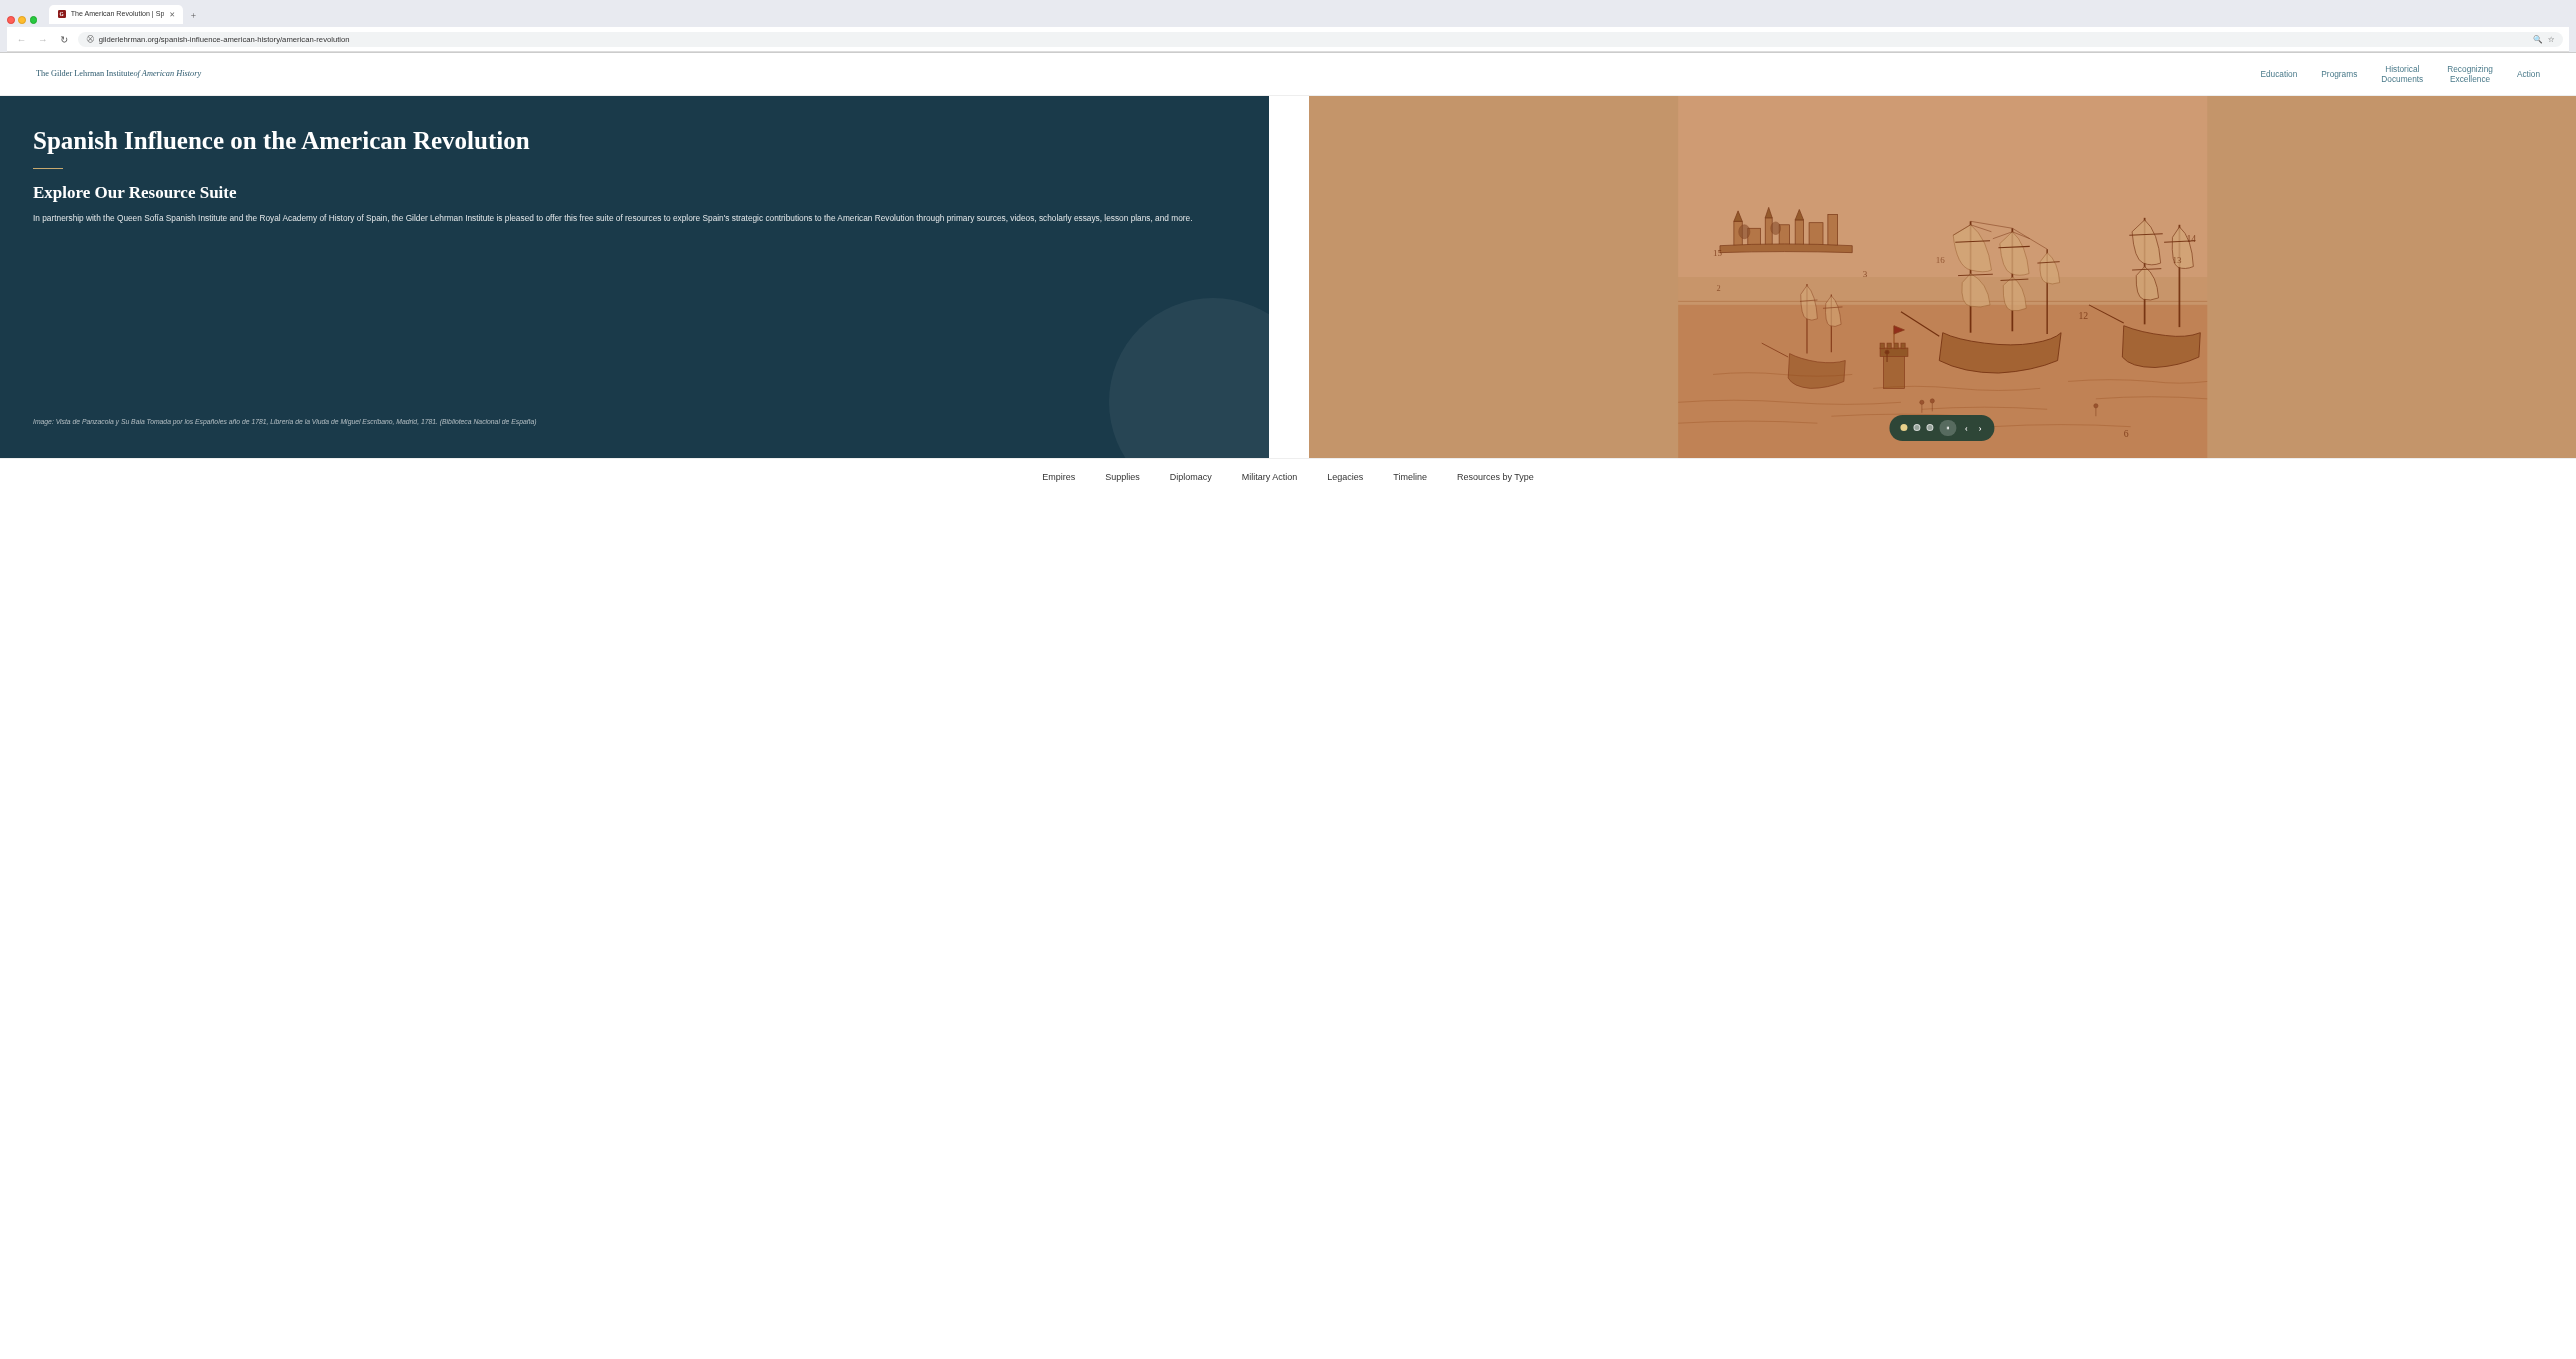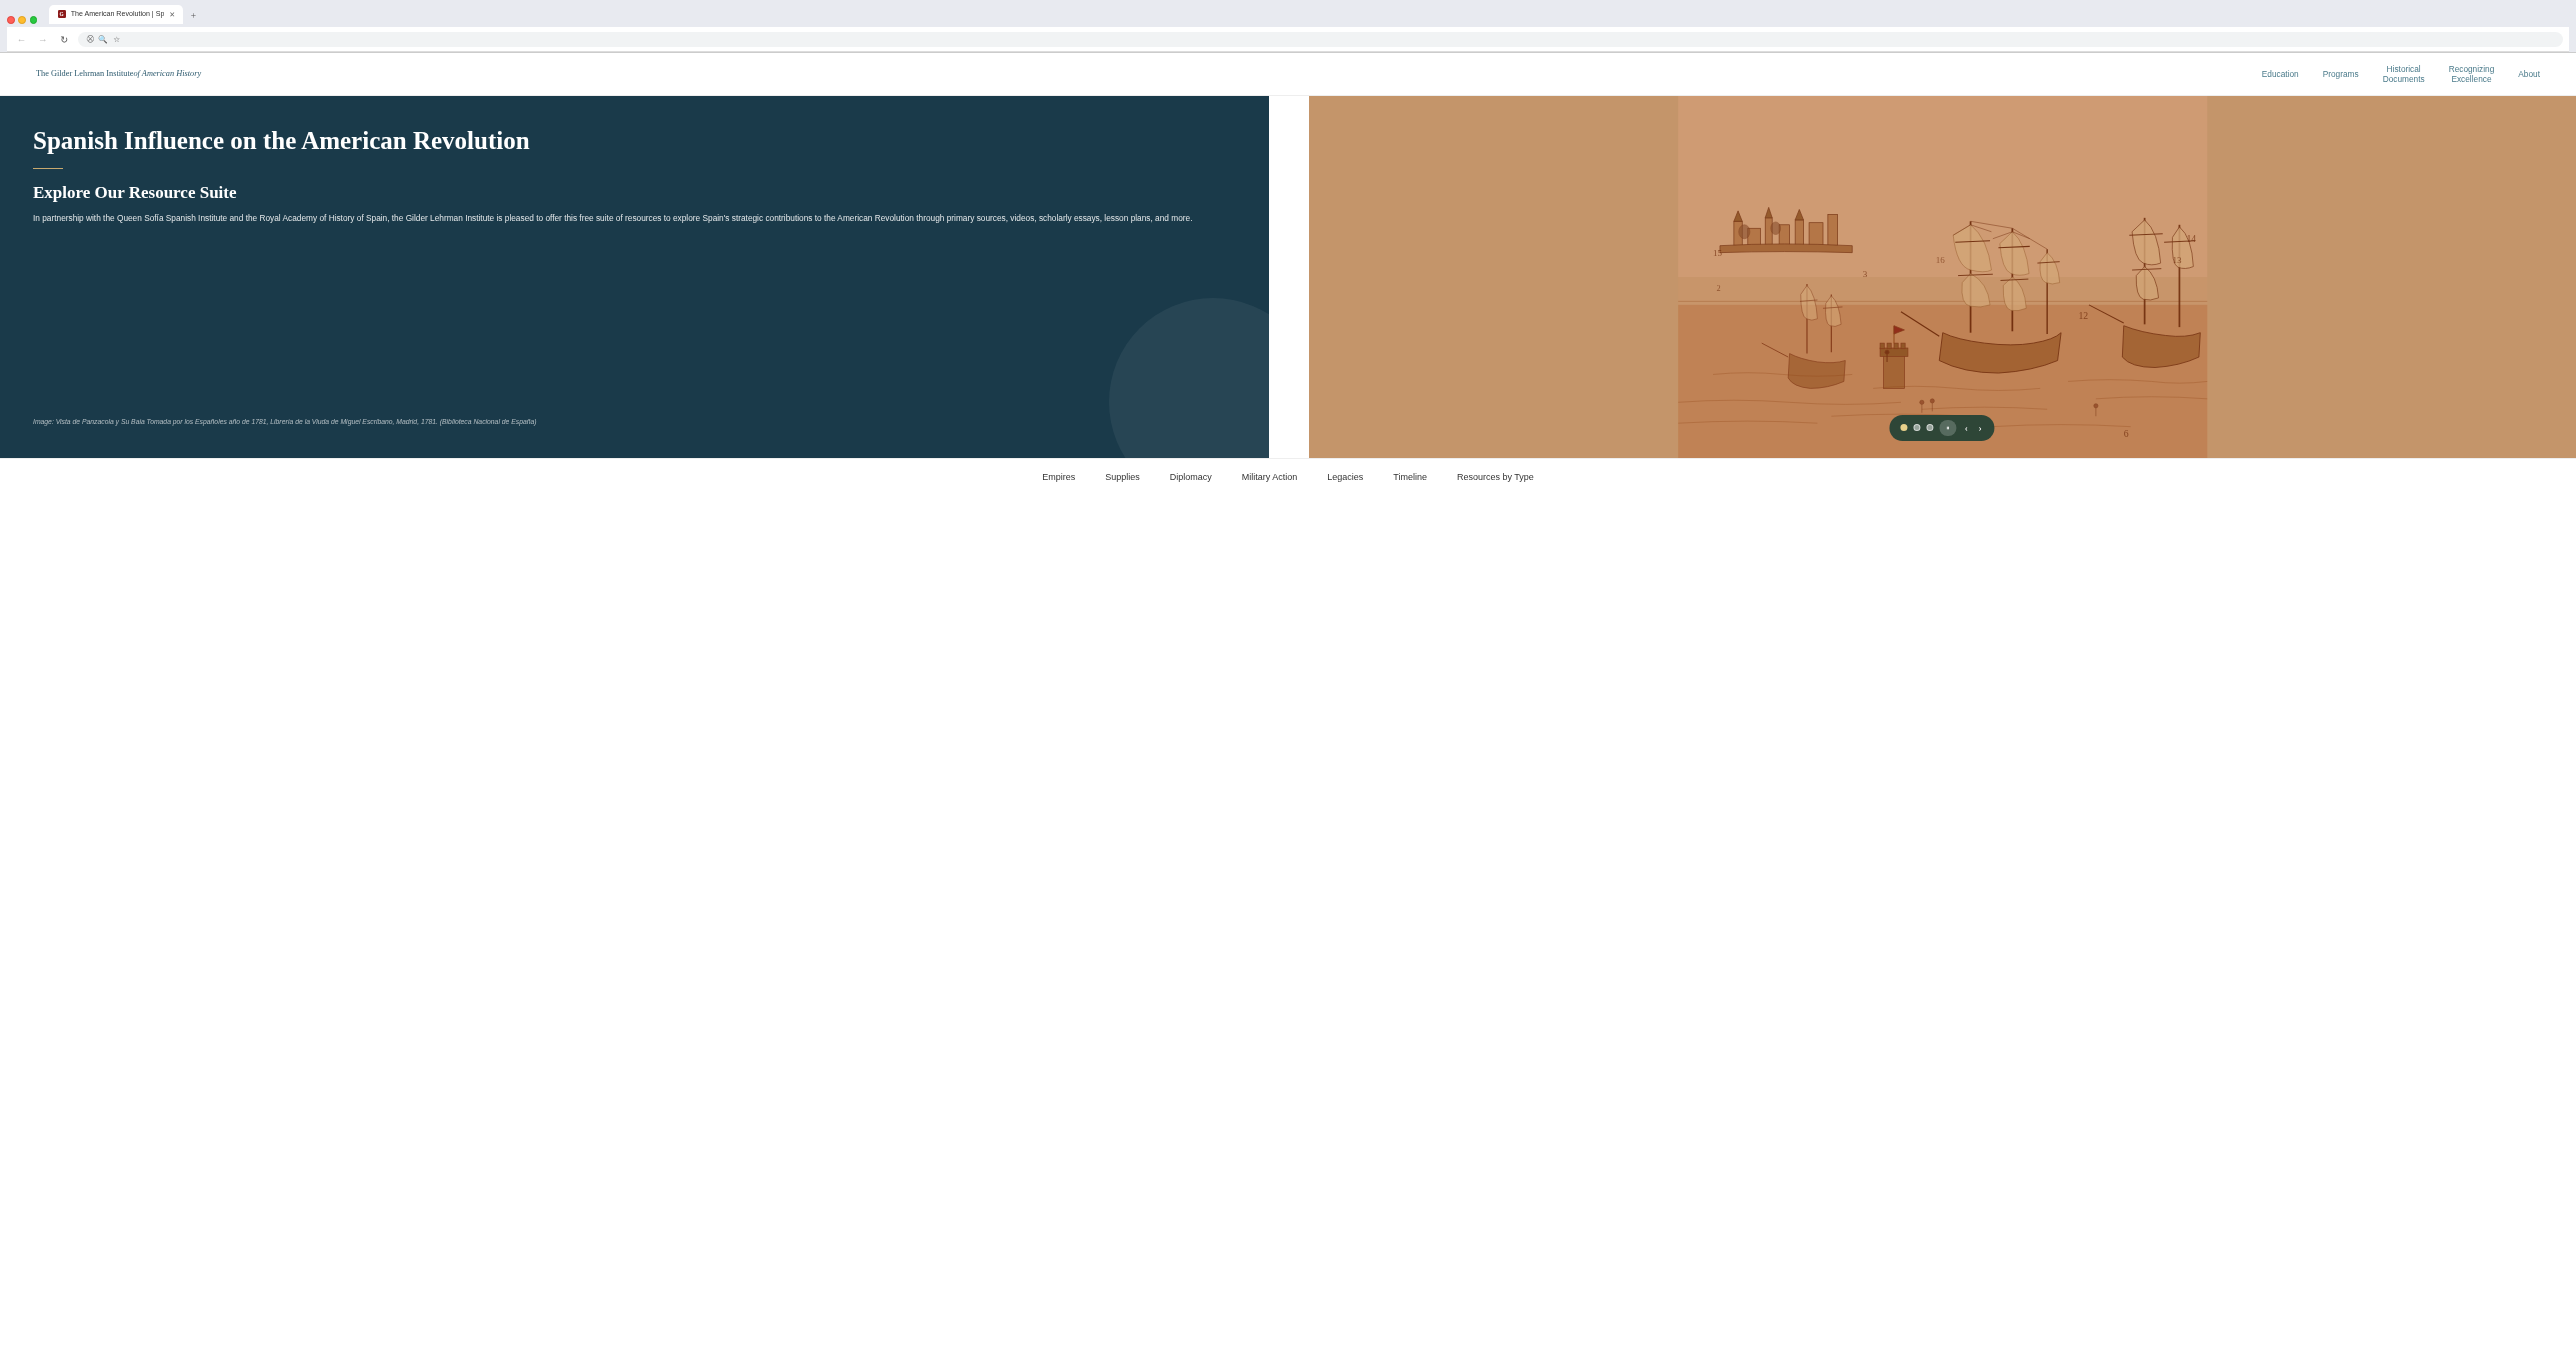--- a/index.html
+++ b/index.html
@@ -319,39 +319,40 @@
     </div>
   </div>
   <div class="address-bar">
     <div class="nav-buttons">
       <div class="nav-btn disabled">←</div>
       <div class="nav-btn disabled">→</div>
       <div class="nav-btn">↻</div>
     </div>
     <div class="url-bar">
       <span class="url-lock">⛒</span>
+      <span class="url-text">gilderlehrman.org/spanish-influence-american-history/american-revolution</span>
       <div class="url-actions">
         <span>🔍</span>
         <span>☆</span>
       </div>
     </div>
   </div>
 </div>
 
 <header class="site-header">
   <div class="site-logo">
     <span class="logo-line1">The Gilder Lehrman Institute</span>
     <span class="logo-line2">of American History</span>
   </div>
   <nav class="site-nav">
     <a class="nav-item">Education</a>
     <a class="nav-item">Programs</a>
     <a class="nav-item" style="text-align:center;">Historical<br>Documents</a>
     <a class="nav-item" style="text-align:center;">Recognizing<br>Excellence</a>
-    <a class="nav-item">About</a>
+    <a class="nav-item">Action</a>
   </nav>
 </header>
 
 <section class="hero">
   <div class="hero-left">
     <div class="hero-circle"></div>
     <div>
       <h1 class="hero-title">Spanish Influence on the American Revolution</h1>
       <div class="hero-divider"></div>
       <h2 class="hero-subtitle">Explore Our Resource Suite</h2>

